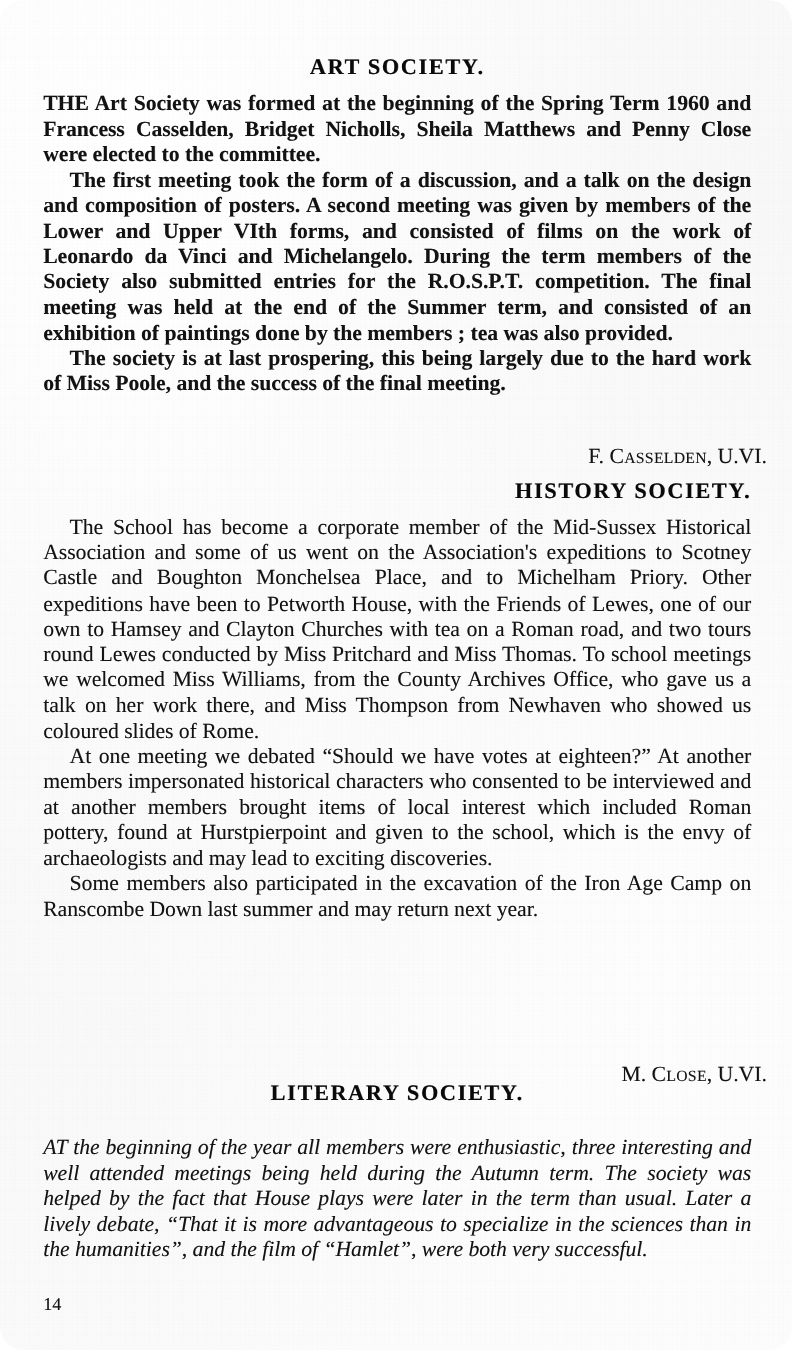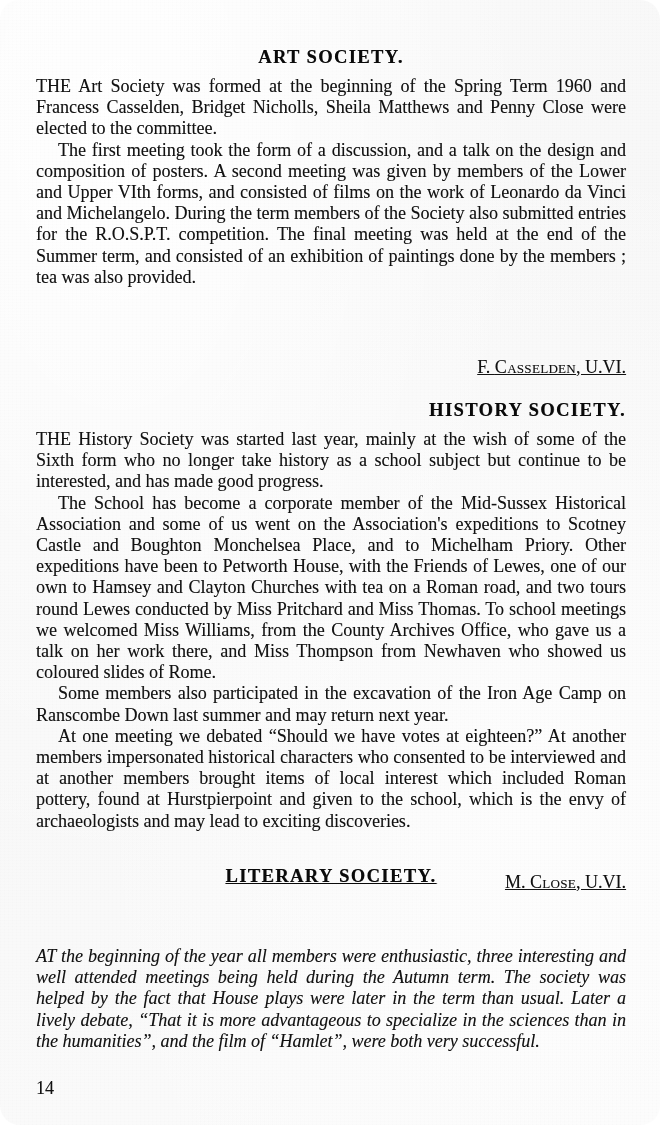--- a/index.html
+++ b/index.html
@@ -64,76 +64,75 @@
     hyphens: none;
     text-shadow: 0.25px 0 0 rgba(0,0,0,0.35);
   }
   p.para.indent { text-indent: 22px; }
   p.para.noindent { text-indent: 0; }
 
   .signature {
     font-size: 18px;
     line-height: 21.2px;
     text-align: right;
-    margin: 0;
+    margin: 13px;
     color: #121212;
     text-shadow: 0.25px 0 0 rgba(0,0,0,0.35);
-    text-decoration: underline;
   }
   .smallcaps {
     font-variant: small-caps;
     letter-spacing: 0.3px;
   }
 
   .page-number {
     position: absolute;
     left: 36px;
     top: 1078px;
-    font-size: 18px;
+    font-size: 15px;
     line-height: 21px;
     color: #121212;
     text-shadow: 0.25px 0 0 rgba(0,0,0,0.35);
   }
 
   
   #art-heading      { position: absolute; left: 0;  top: 47px;  width: 590px; }
-  #art-body         { position: absolute; left: 0;  top: 76px;  width: 590px; }
+  #art-body         { position: absolute; left: 0;  top: 76px;  width: 590px; font-weight: bold; }
   #art-signature    { position: absolute; left: 0;  top: 357px; width: 590px; }
 
   #history-heading  { position: absolute; left: 0;  top: 400px; width: 590px; text-align: right; }
   #history-body     { position: absolute; left: 0;  top: 429px; width: 590px; }
   #history-signature{ position: absolute; left: 0;  top: 872px; width: 590px; }
 
-  #literary-heading { position: absolute; left: 0;  top: 866px; width: 590px; text-decoration: underline; }
+  #literary-heading { position: absolute; left: 0;  top: 902px; width: 590px; }
   #literary-body    { position: absolute; left: 0;  top: 946px; width: 590px; font-style: italic; }
 </style>
 </head>
 <body>
 
 <div class="page">
   <div class="grain"></div>
 
   <div class="content">
 
     <h2 class="heading" id="art-heading">ART SOCIETY.</h2>
 
     <div class="block" id="art-body">
       <p class="para noindent">THE Art Society was formed at the beginning of the Spring Term 1960 and Francess Casselden, Bridget Nicholls, Sheila Matthews and Penny Close were elected to the committee.</p>
       <p class="para indent">The first meeting took the form of a discussion, and a talk on the design and composition of posters.   A second meeting was given by members of the Lower and Upper VIth forms, and consisted of films on the work of Leonardo da Vinci and Michelangelo.   During the term members of the Society also submitted entries for the R.O.S.P.T. competition.   The final meeting was held at the end of the Summer term, and consisted of an exhibition of paintings done by the members ; tea was also provided.</p>
+      <p class="para indent">The society is at last prospering, this being largely due to the hard work of Miss Poole, and the success of the final meeting.</p>
     </div>
 
     <p class="signature" id="art-signature"><span>F. </span><span class="smallcaps">Casselden</span><span>, U.VI.</span></p>
 
     <h2 class="heading" id="history-heading">HISTORY SOCIETY.</h2>
 
     <div class="block" id="history-body">
-      <p class="para noindent">THE History Society was started last year, mainly at the wish of some of the Sixth form who no longer take history as a school subject but continue to be interested, and has made good progress.</p>
       <p class="para indent">The School has become a corporate member of the Mid-Sussex Historical Association and some of us went on the Association's expeditions to Scotney Castle and Boughton Monchelsea Place, and to Michelham Priory.   Other expeditions have been to Petworth House, with the Friends of Lewes, one of our own to Hamsey and Clayton Churches with tea on a Roman road, and two tours round Lewes conducted by Miss Pritchard and Miss Thomas.   To school meetings we welcomed Miss Williams, from the County Archives Office, who gave us a talk on her work there, and Miss Thompson from Newhaven who showed us coloured slides of Rome.</p>
+      <p class="para indent">At one meeting we debated “Should we have votes at eighteen?” At another members impersonated historical characters who consented to be interviewed and at another members brought items of local interest which included Roman pottery, found at Hurstpierpoint and given to the school, which is the envy of archaeologists and may lead to exciting discoveries.</p>
       <p class="para indent">Some members also participated in the excavation of the Iron Age Camp on Ranscombe Down last summer and may return next year.</p>
-      <p class="para indent">At one meeting we debated “Should we have votes at eighteen?” At another members impersonated historical characters who consented to be interviewed and at another members brought items of local interest which included Roman pottery, found at Hurstpierpoint and given to the school, which is the envy of archaeologists and may lead to exciting discoveries.</p>
     </div>
 
     <p class="signature" id="history-signature"><span>M. </span><span class="smallcaps">Close</span><span>, U.VI.</span></p>
 
     <h2 class="heading" id="literary-heading">LITERARY SOCIETY.</h2>
 
     <div class="block" id="literary-body">
       <p class="para noindent">AT the beginning of the year all members were enthusiastic, three interesting and well attended meetings being held during the Autumn term.   The society was helped by the fact that House plays were later in the term than usual.  Later a lively debate, “That it is more advantageous to specialize in the sciences than in the humanities”, and the film of “Hamlet”, were both very successful.</p>
     </div>
 

